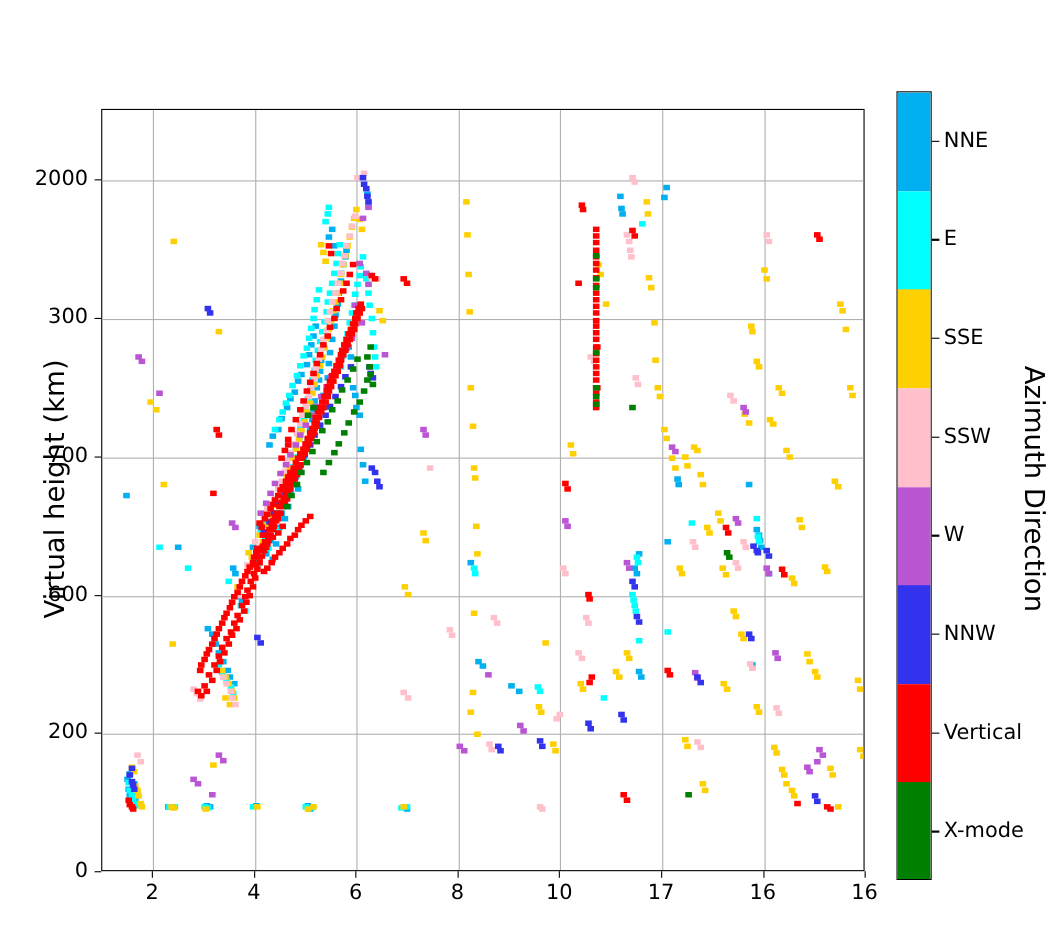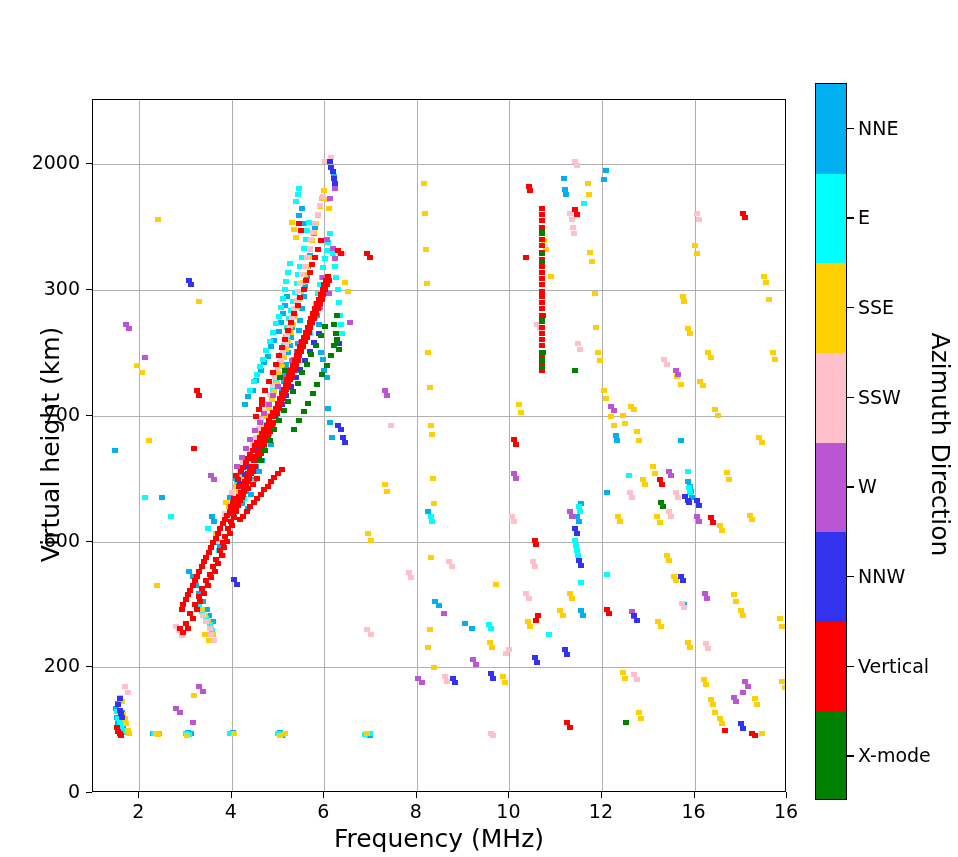--- a/index.html
+++ b/index.html
@@ -1083,42 +1083,41 @@
       <div class="xticklabel" style="left: 108.3px;">2</div>
       <div class="xtick" style="left: 230.8px;"></div>
       <div class="xticklabel" style="left: 200.8px;">4</div>
       <div class="xtick" style="left: 323.3px;"></div>
       <div class="xticklabel" style="left: 293.3px;">6</div>
       <div class="xtick" style="left: 415.9px;"></div>
       <div class="xticklabel" style="left: 385.9px;">8</div>
       <div class="xtick" style="left: 508.4px;"></div>
       <div class="xticklabel" style="left: 478.4px;">10</div>
       <div class="xtick" style="left: 600.9px;"></div>
-      <div class="xticklabel" style="left: 570.9px;">12</div>
+      <div class="xticklabel" style="left: 570.9px;">17</div>
       <div class="xtick" style="left: 693.5px;"></div>
       <div class="xticklabel" style="left: 663.5px;">16</div>
       <div class="xtick" style="left: 786px;"></div>
       <div class="xticklabel" style="left: 756px;">16</div>
     </div>
   <div id="yaxis">
       <div class="ytick" style="top: 792px;"></div>
       <div class="yticklabel" style="top: 780px;">0</div>
       <div class="ytick" style="top: 666.2px;"></div>
       <div class="yticklabel" style="top: 654.2px;">200</div>
       <div class="ytick" style="top: 540.5px;"></div>
       <div class="yticklabel" style="top: 528.5px;">600</div>
       <div class="ytick" style="top: 414.7px;"></div>
       <div class="yticklabel" style="top: 402.7px;">700</div>
       <div class="ytick" style="top: 288.9px;"></div>
       <div class="yticklabel" style="top: 276.9px;">300</div>
       <div class="ytick" style="top: 163.1px;"></div>
       <div class="yticklabel" style="top: 151.1px;">2000</div>
     </div>
 
-  <div id="xlabel">Frequency (MHz)</div>
   <div id="ylabel">Virtual height (km)</div>
 
   <div id="colorbar">
       <div class="cbseg" style="top: 0px; height: 90.13px; background: rgb(0, 176, 240);"></div>
       <div class="cbseg" style="top: 89.63px; height: 90.13px; background: rgb(0, 255, 255);"></div>
       <div class="cbseg" style="top: 179.25px; height: 90.13px; background: rgb(255, 208, 0);"></div>
       <div class="cbseg" style="top: 268.88px; height: 90.13px; background: rgb(255, 192, 203);"></div>
       <div class="cbseg" style="top: 358.5px; height: 90.13px; background: rgb(186, 85, 211);"></div>
       <div class="cbseg" style="top: 448.13px; height: 90.13px; background: rgb(51, 51, 238);"></div>
       <div class="cbseg" style="top: 537.75px; height: 90.13px; background: rgb(255, 0, 0);"></div>

